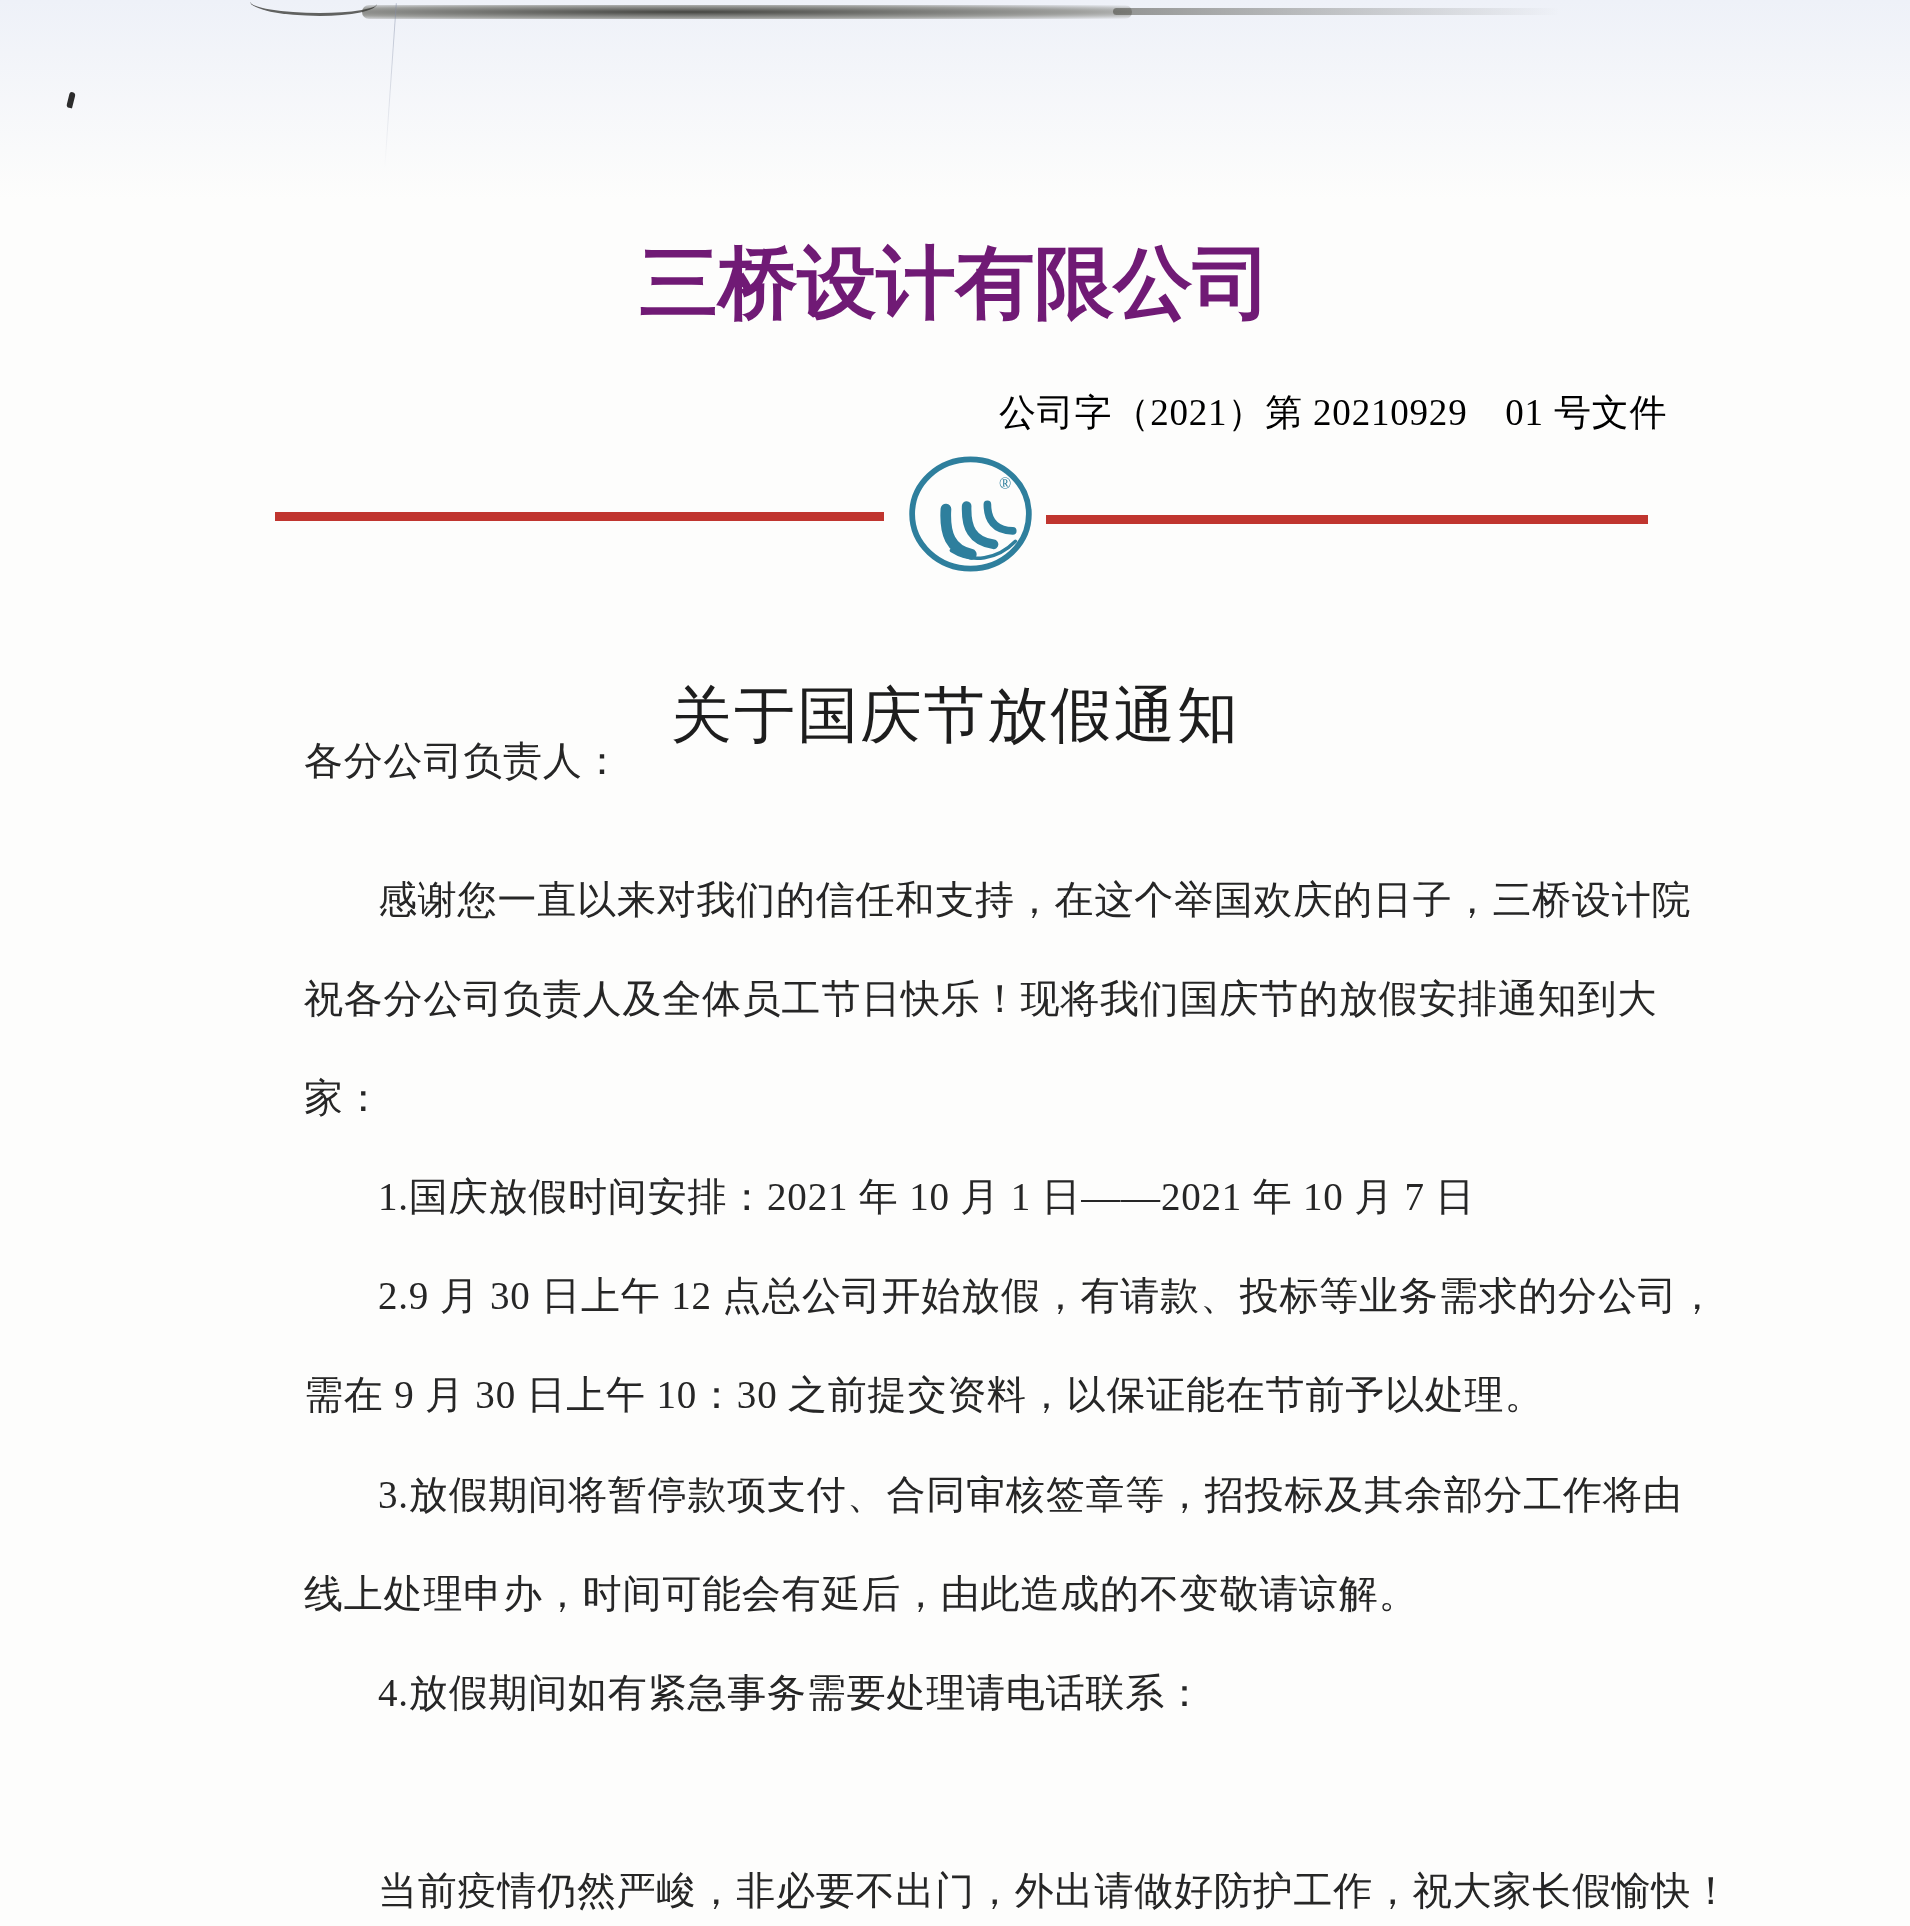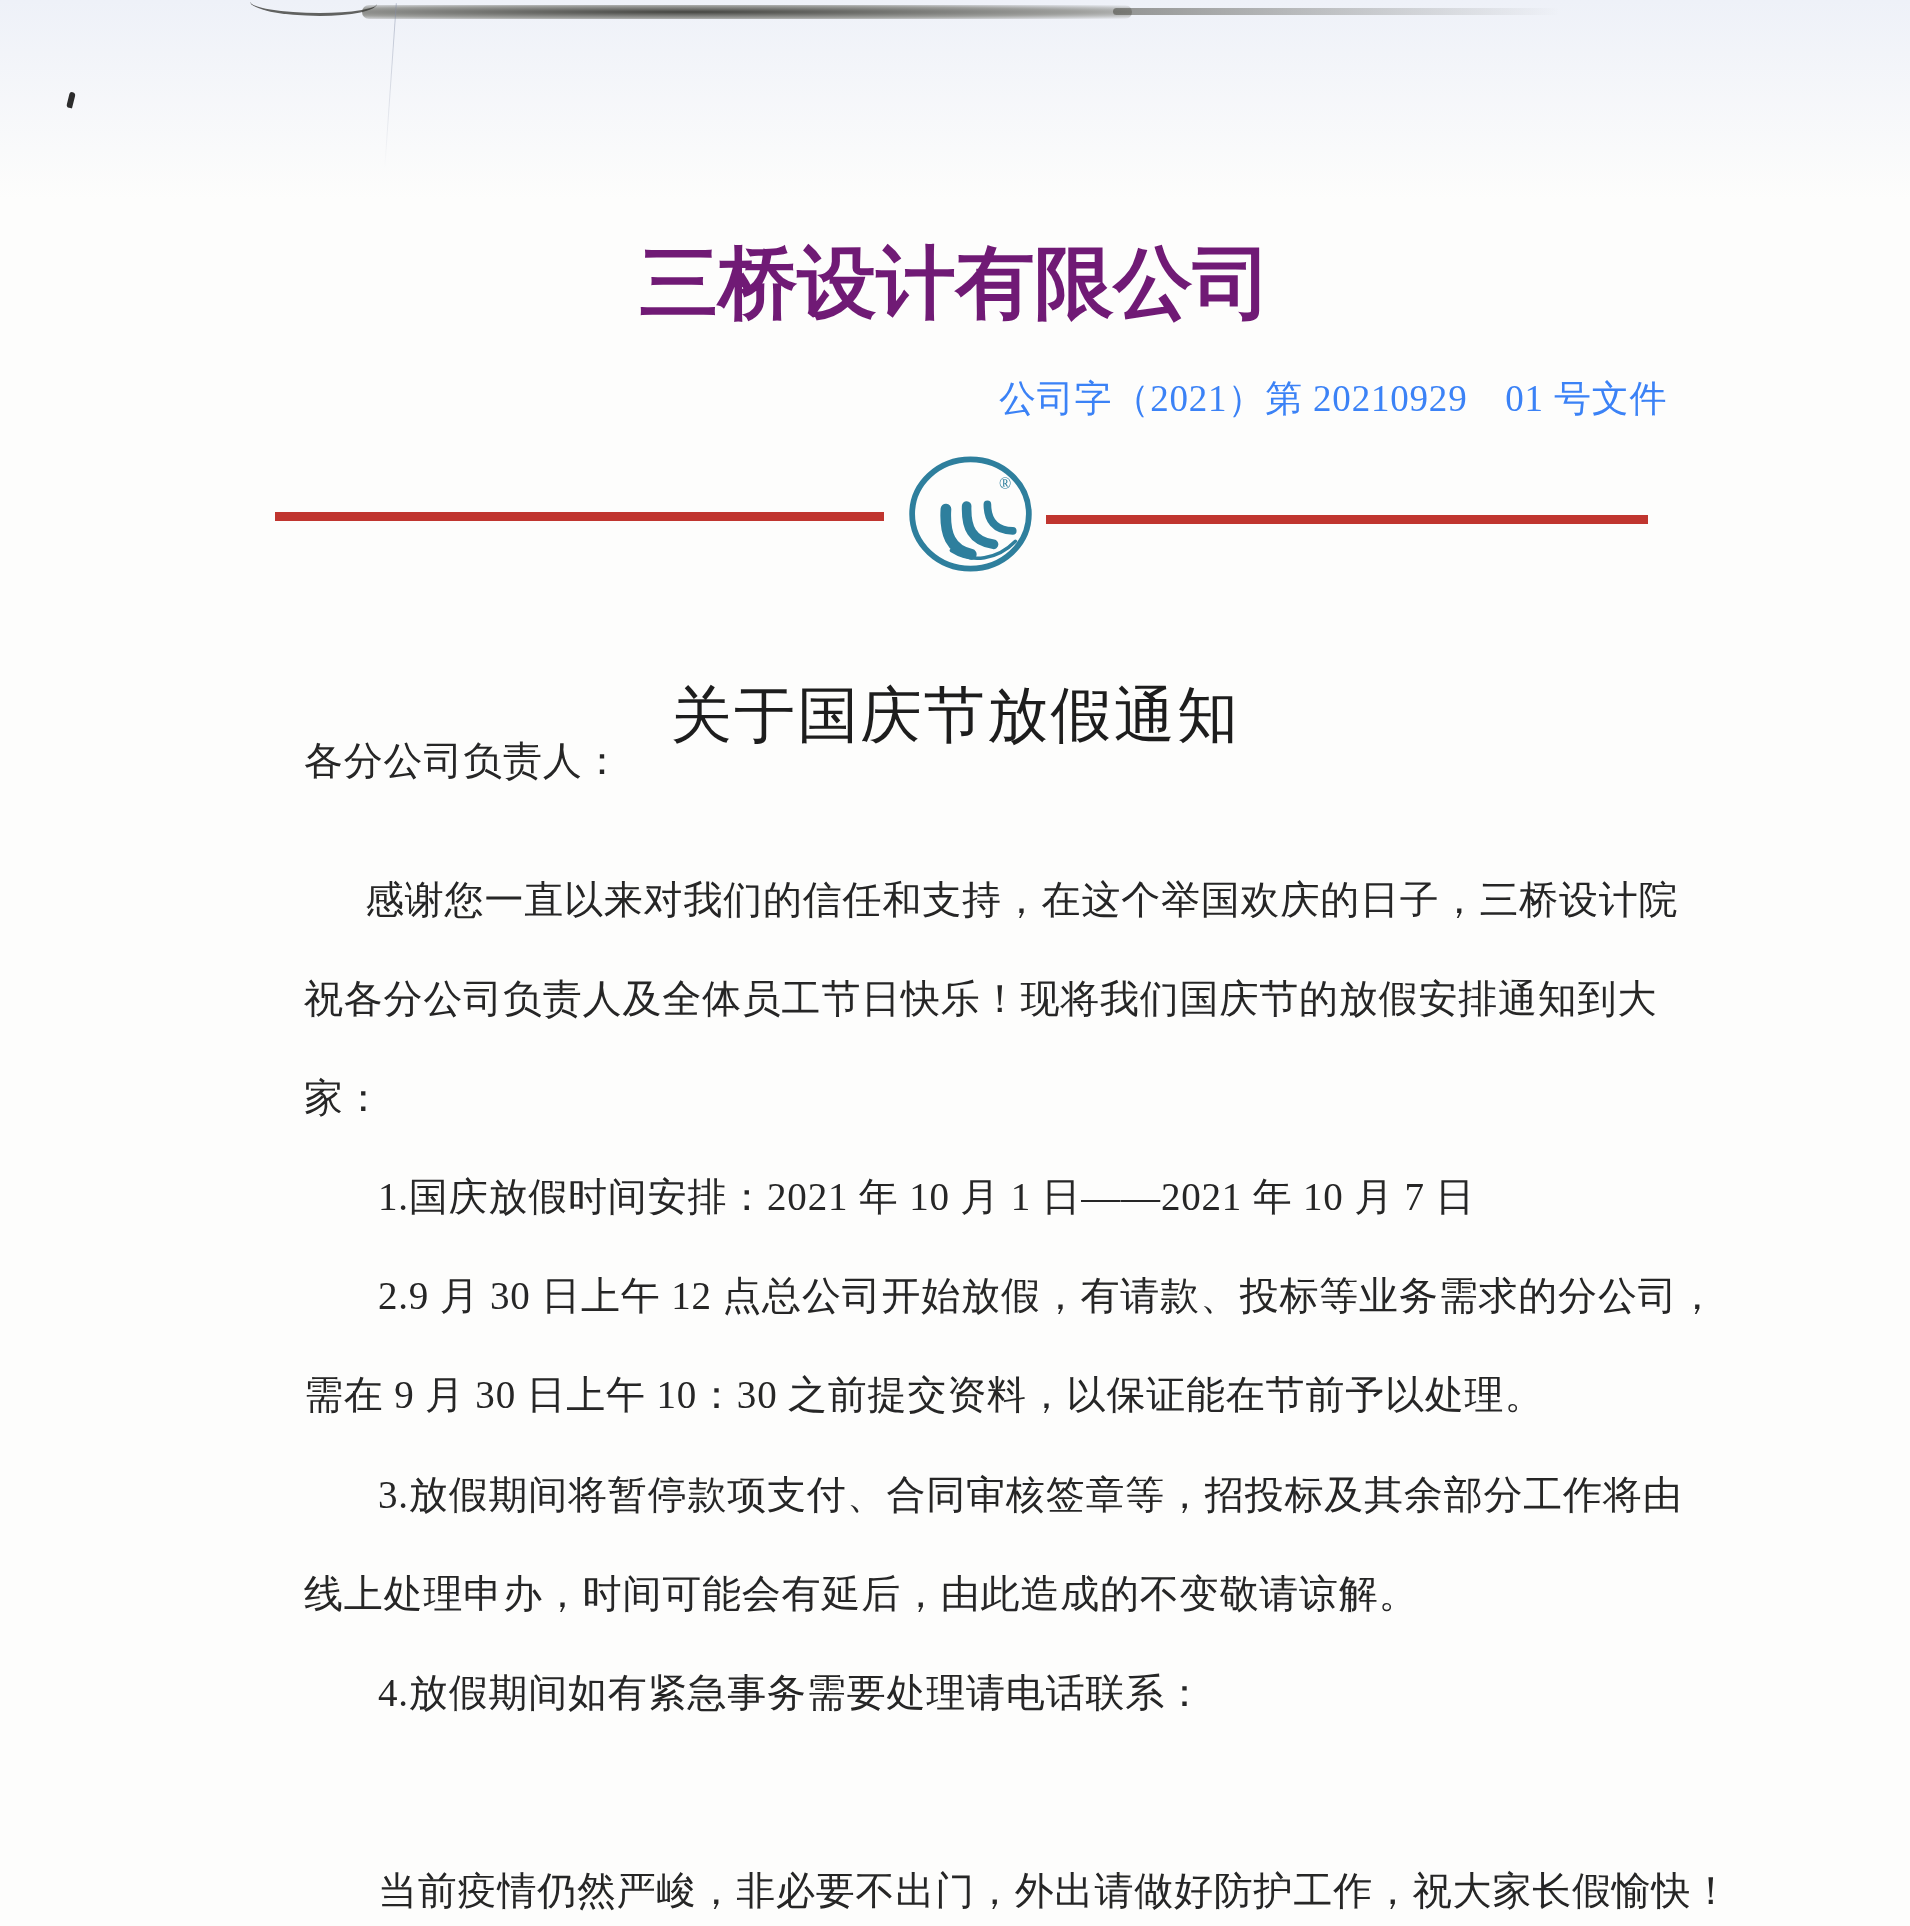--- a/index.html
+++ b/index.html
@@ -16,21 +16,21 @@
     background:linear-gradient(90deg,rgba(70,70,62,0.55),rgba(140,140,130,0));}
   .hook{position:absolute;left:250px;top:-10.8px;width:127px;height:24px;
     border-bottom:3.5px solid rgba(50,50,45,0.75);border-radius:0 0 45% 55%;}
   .crease{position:absolute;left:390px;top:3.1px;width:1.2px;height:166px;transform:rotate(4deg);
     background:linear-gradient(180deg,rgba(130,140,165,0.5),rgba(130,140,165,0));}
   .speck{position:absolute;left:68px;top:92px;width:5.8px;height:16px;transform:rotate(14deg);
     background:#2c2c2c;border-radius:3.1px 3.9px 0.8px 3.5px;}
   
   .title{position:absolute;left:0;top:231px;width:100%;text-align:center;
     font-size:79px;font-weight:bold;color:#701a75;white-space:nowrap;}
-  .docnum{position:absolute;left:999px;top:374px;font-size:37px;letter-spacing:0.8px;color:#3b82f6;white-space:nowrap;}
+  .docnum{position:absolute;left:999px;top:388px;font-size:37px;letter-spacing:0.8px;color:#000000;white-space:nowrap;}
   .rule{position:absolute;background:#c0352f;}
   .rule.l{left:275px;top:512px;width:609px;height:8.5px;}
   .rule.r{left:1046px;top:515px;width:602px;height:8.5px;}
   .logo{position:absolute;left:906px;top:455px;width:129px;height:118px;}
   
   .subject{position:absolute;left:0;top:675px;width:100%;text-align:center;
     font-size:61px;letter-spacing:2.3px;color:#1d1d1d;white-space:nowrap;}
   .salutation{position:absolute;left:304px;top:734px;font-size:39px;letter-spacing:0.8px;white-space:nowrap;}
   .bl{position:absolute;font-size:39px;letter-spacing:0.8px;white-space:nowrap;color:#262626;}
   .logo path,.logo ellipse{stroke:#2e7f9d;fill:none;stroke-linecap:round;}
@@ -59,21 +59,21 @@
     <path d="M104 140 C100 205 116 246 170 258" stroke-width="28"></path>
     <path d="M158 132 C156 188 172 224 228 232" stroke-width="25"></path>
     <path d="M212 128 C212 168 230 196 278 197" stroke-width="20"></path>
     <path d="M118 248 C172 282 238 272 285 224" stroke-width="9"></path>
     <text x="242" y="88" font-size="42" stroke="none">®</text>
   </svg>
 
   <div class="subject">关于国庆节放假通知</div>
   <div class="salutation">各分公司负责人：</div>
 
-  <div class="bl" style="left:365px;top:873px;">感谢您一直以来对我们的信任和支持，在这个举国欢庆的日子，三桥设计院</div>
+  <div class="bl" style="left:378px;top:873px;">感谢您一直以来对我们的信任和支持，在这个举国欢庆的日子，三桥设计院</div>
   <div class="bl" style="left:304px;top:972px;">祝各分公司负责人及全体员工节日快乐！现将我们国庆节的放假安排通知到大</div>
   <div class="bl" style="left:304px;top:1071px;">家：</div>
   <div class="bl" style="left:378px;top:1170px;">1.国庆放假时间安排：2021 年 10 月 1 日——2021 年 10 月 7 日</div>
   <div class="bl" style="left:378px;top:1269px;">2.9 月 30 日上午 12 点总公司开始放假，有请款、投标等业务需求的分公司，</div>
   <div class="bl" style="left:304px;top:1368px;">需在 9 月 30 日上午 10：30 之前提交资料，以保证能在节前予以处理。</div>
   <div class="bl" style="left:378px;top:1468px;">3.放假期间将暂停款项支付、合同审核签章等，招投标及其余部分工作将由</div>
   <div class="bl" style="left:304px;top:1567px;">线上处理申办，时间可能会有延后，由此造成的不变敬请谅解。</div>
   <div class="bl" style="left:378px;top:1666px;">4.放假期间如有紧急事务需要处理请电话联系：</div>
   <div class="bl" style="left:378px;top:1864px;">当前疫情仍然严峻，非必要不出门，外出请做好防护工作，祝大家长假愉快！</div>
 

